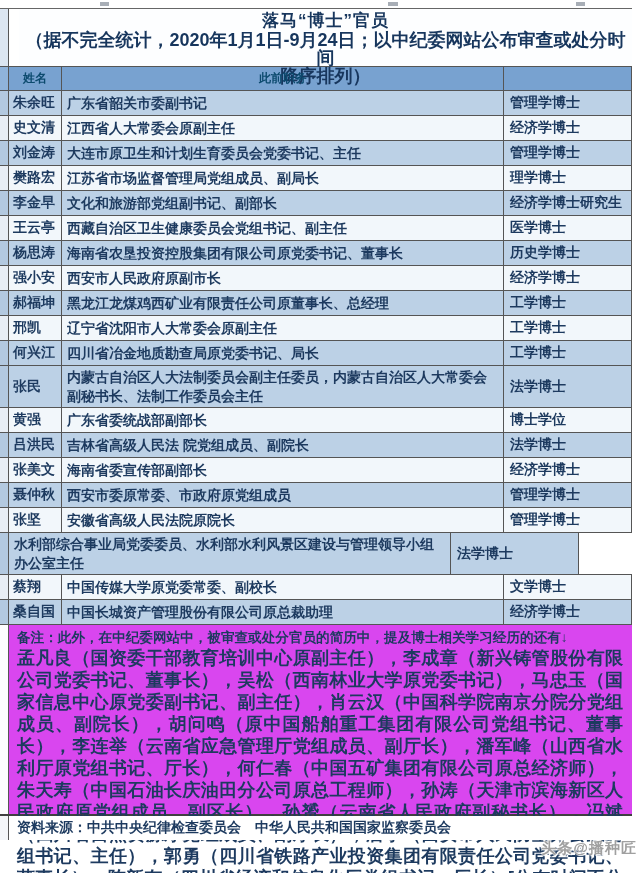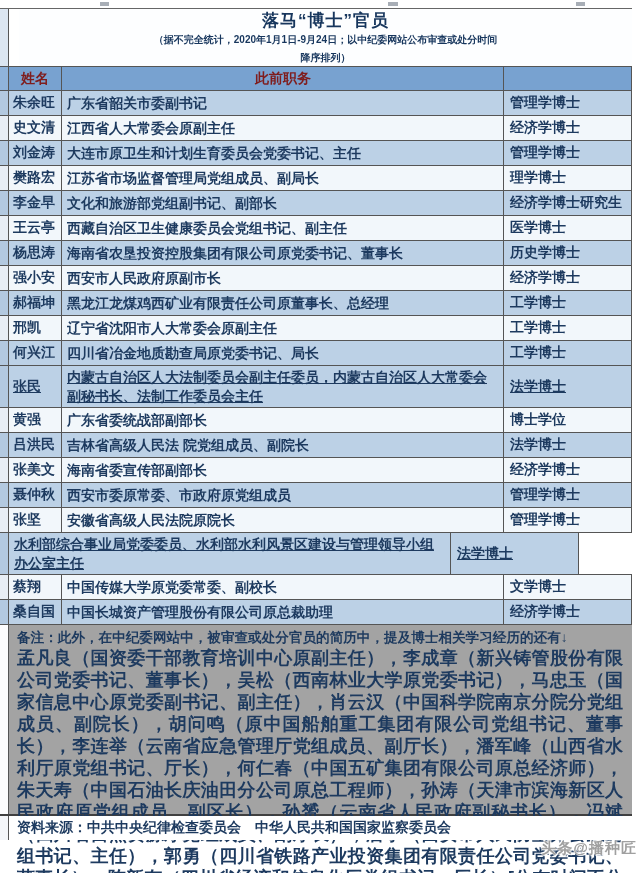--- a/index.html
+++ b/index.html
@@ -20,40 +20,40 @@
   .c-sliver { width:9px; flex:0 0 9px; }
   .c-name  { width:53px; flex:0 0 53px; display:flex; align-items:center; padding-left:4px; }
   .c-pos   { width:442px; flex:0 0 442px; display:flex; align-items:center; padding:0 4px 0 5px; line-height:19px; }
   .c-deg   { width:128px; flex:0 0 128px; display:flex; align-items:center; padding-left:6px; }
 
   
   .title-block { height:59px; border-top:1px solid #666; border-bottom:1px solid #555; }
   .title-sliver { background:#dce6f1; }
   .title-content { width:623px; background:#fdfeff; text-align:center; color:#17365d; font-weight:bold; padding-top:2px;margin-left:10px; }
   .title-l1 { font-size:17px; line-height:20px; letter-spacing:1px; }
-  .title-sub { font-size:10px; line-height:18px; }
-
-  
-  .header-row { height:24px; background:#78a2d0; border-bottom:1px solid #555; color:#7f1d1d; font-weight:bold; font-size:14px; }
+  .title-sub { font-size:18px; line-height:18px; }
+
+  
+  .header-row { height:24px; background:#78a2d0; border-bottom:1px solid #555; color:#0c4a6e; font-weight:bold; font-size:12px; }
   .header-row .c-sliver { background:#8fb3da; }
   .header-row .c-name { justify-content:center; padding-left:0; }
   .header-row .c-pos { justify-content:center; }
 
   
   .trow { height:25px; border-bottom:1px solid #555; font-size:14px; font-weight:bold; color:#1d3a5f; }
-  .trow.dbl { height:42px;text-decoration:underline; }
+  .trow.dbl { height:42px; }
   .trow.b .cell { background:#bcd1e6; }
   .trow.w .cell { background:#f2f7fb; }
   .trow.b .c-sliver { background:#b3c9e0; }
   .trow.w .c-sliver { background:#e8eef5; }
 
   
   .note-block { height:191px; border-bottom:2px solid #404040; }
   .note-sliver { background:#fdfdfe; }
-  .note-content { width:623px; background:#a3a3a3; padding:3px 9px 0 8px; color:#1d3a5f; font-weight:bold; }
+  .note-content { width:623px; background:#d946ef; padding:3px 9px 0 8px; color:#1d3a5f; font-weight:bold; }
   .note-intro { font-size:13.6px; line-height:19px; white-space:nowrap; }
   .note-body { font-size:18px; line-height:22px; text-align:justify; }
 
   
   .source-row { height:24px; }
   .source-sliver { background:#f4f6f9; }
   .source-content { width:623px; background:#ffffff; display:flex; align-items:center; padding-left:8px; color:#1d3a5f; font-weight:bold; font-size:14px;font-family:Liberation Mono, monospace; }
 
   .watermark { position:absolute; right:3px; top:839px; z-index:5; font-size:15px; font-weight:bold; letter-spacing:1px; color:#a0a0a0; text-shadow:-1px -1px 0 #ffffff, 1px 1px 1px #ffffff, 0 0 2px #ffffff; }
 </style>

